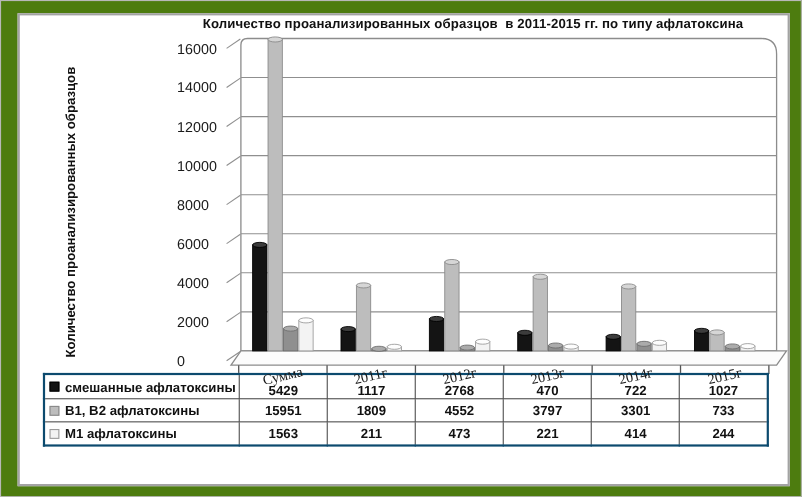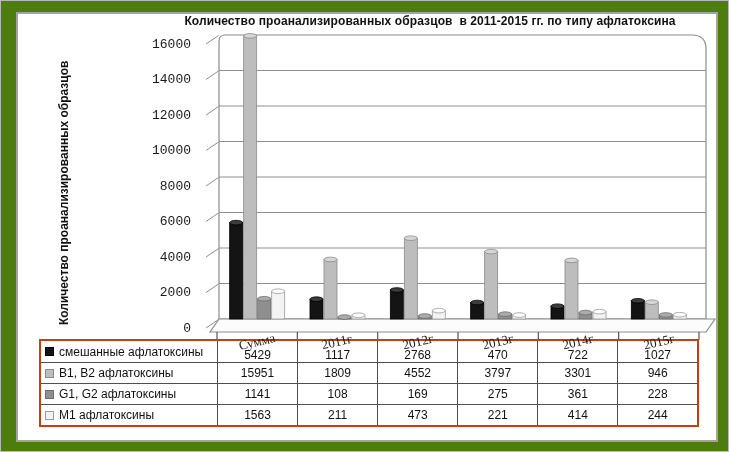--- a/index.html
+++ b/index.html
@@ -15,40 +15,40 @@
   .chart-title{
     position:absolute;left:140px;top:13px;width:578px;text-align:center;
     font-size:12px;font-weight:bold;letter-spacing:0.1px;white-space:pre;
   }
   .y-title{
     position:absolute;left:52px;top:48px;height:288px;width:22px;
     writing-mode:vertical-rl;transform:rotate(180deg);
     font-size:12px;font-weight:bold;text-align:center;line-height:22px;
   }
   .ytick{
-    position:absolute;left:132px;width:58px;height:15px;text-align:right;
-    font-family:Liberation Mono, monospace;font-size:13px;line-height:15px;color:#1a1a1a;
+    position:absolute;left:160px;width:58px;height:15px;text-align:left;
+    font-family:Liberation Sans, sans-serif;font-size:13px;line-height:15px;color:#1a1a1a;
   }
   .cat-label{
     position:absolute;top:334px;width:62px;height:14px;text-align:center;
     font-family:"Liberation Serif",serif;font-size:13px;line-height:14px;color:#1a1a1a;
     transform:rotate(-13deg);z-index:6;
   }
   #chart-svg{position:absolute;left:0;top:0;z-index:2;}
   .data-table{
     position:absolute;left:38px;top:338px;width:660px;z-index:4;
     border-collapse:collapse;table-layout:fixed;background:#fff;
     font-size:12px;
   }
   .data-table td{
     border:1.5px solid #4f4f4f;height:20px;padding:0;
     text-align:center;vertical-align:middle;background:#fff;
   }
   .data-table tr td:first-child{text-align:left;width:176px;}
-  .data-table{border:2px solid #c2410c;}
+  .data-table{border:2px solid #0c4a6e;font-weight:bold;}
   .data-table tr.first-row td.val{vertical-align:bottom;padding-bottom:1px;line-height:12px;}
   .legend-cell-inner{display:flex;align-items:center;gap:5px;padding-left:4px;}
   .swatch{width:9px;height:9px;flex:0 0 9px;box-sizing:border-box;}
 </style>
 </head>
 <body>
 
 <div class="screen">
   <div class="frame"></div>
 
@@ -173,35 +173,21 @@
             <div class="legend-cell-inner">
               <span class="swatch" style="background: rgb(189, 189, 189); border: 1px solid rgb(138, 138, 138);"></span>
               <span>B1, B2 афлатоксины</span>
             </div>
           </td>
           <td class="val">15951</td>
           <td class="val">1809</td>
           <td class="val">4552</td>
           <td class="val">3797</td>
           <td class="val">3301</td>
-          <td class="val">946</td>
-        </tr>
-        <tr>
-          <td>
-            <div class="legend-cell-inner">
-              <span class="swatch" style="background: rgb(143, 143, 143); border: 1px solid rgb(109, 109, 109);"></span>
-              <span>G1, G2 афлатоксины</span>
-            </div>
-          </td>
-          <td class="val">1141</td>
-          <td class="val">108</td>
-          <td class="val">169</td>
-          <td class="val">275</td>
-          <td class="val">361</td>
-          <td class="val">228</td>
+          <td class="val">733</td>
         </tr>
         <tr>
           <td>
             <div class="legend-cell-inner">
               <span class="swatch" style="background: rgb(243, 243, 243); border: 1px solid rgb(155, 155, 155);"></span>
               <span>M1 афлатоксины</span>
             </div>
           </td>
           <td class="val">1563</td>
           <td class="val">211</td>

